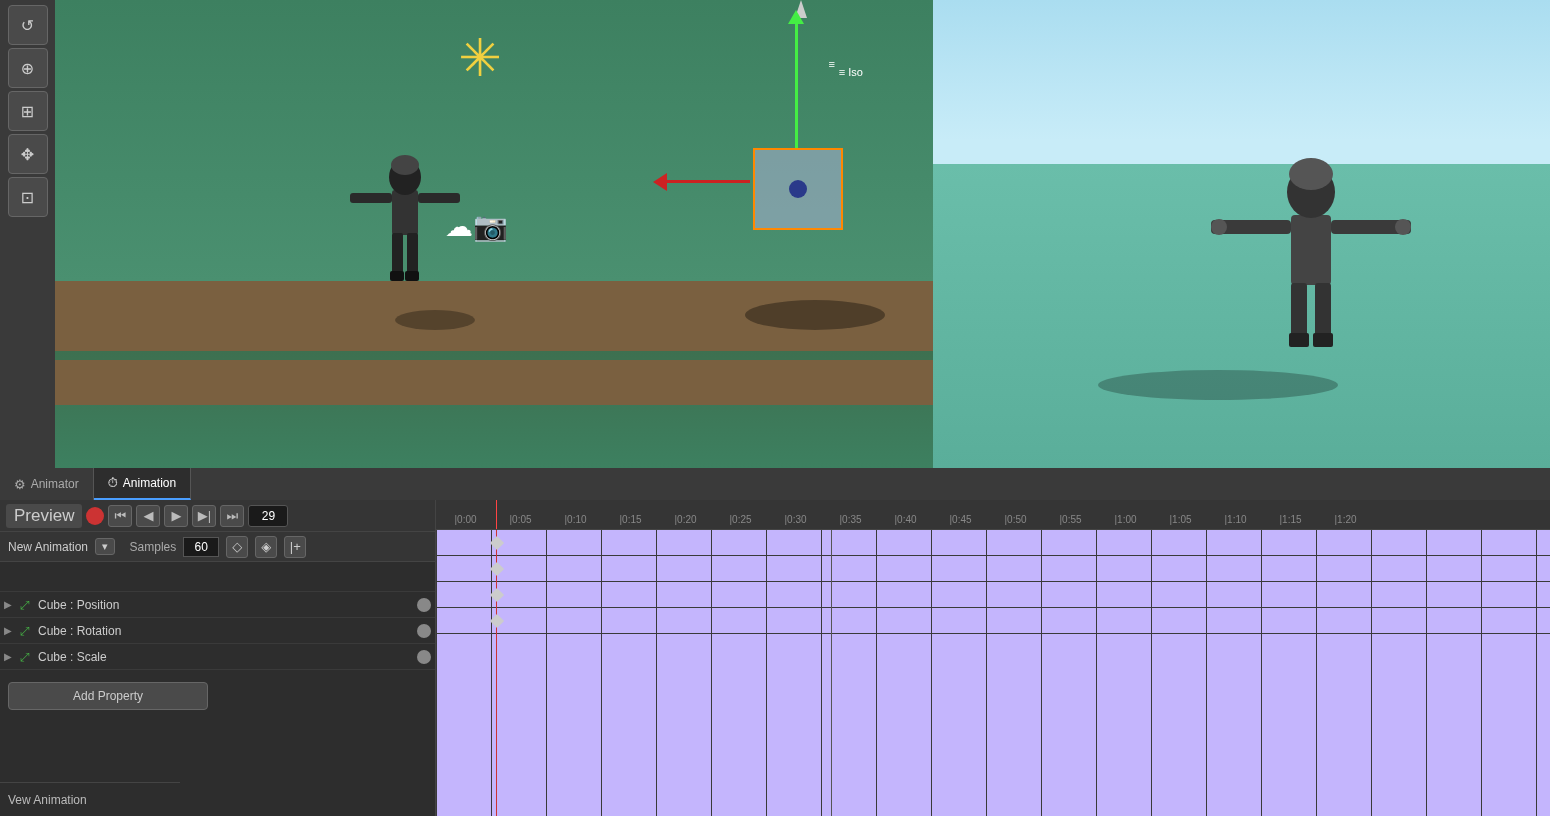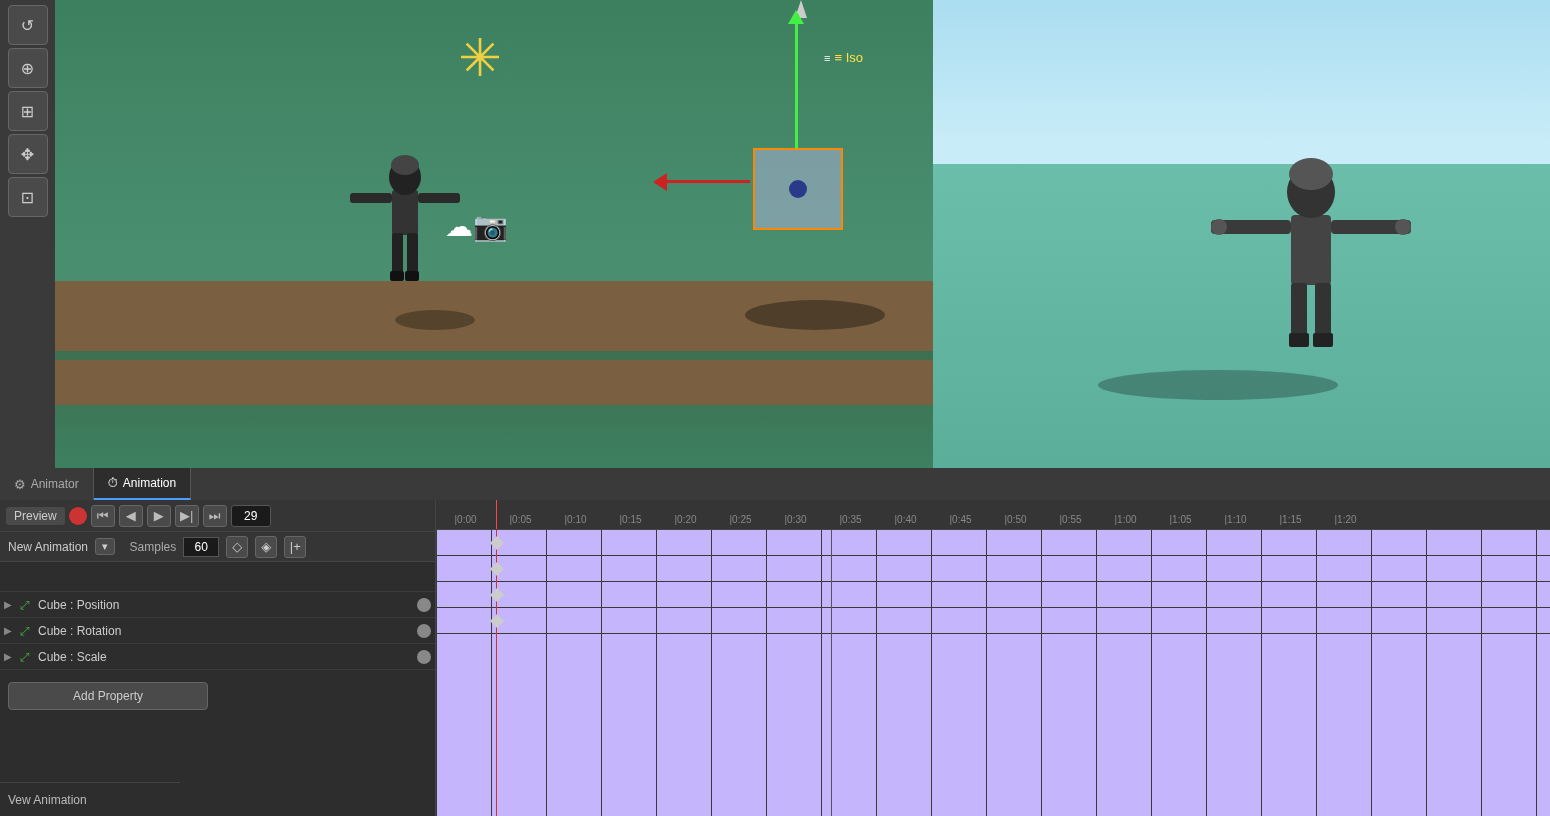--- a/index.html
+++ b/index.html
@@ -236,21 +236,21 @@
       align-items: center;
       padding: 0 6px;
       gap: 4px;
       border-bottom: 1px solid #444;
     }
 
     .preview-label {
       background: #4a4a4a;
       padding: 2px 8px;
       border-radius: 3px;
-      font-size: 12px;
+      font-size: 17px;
       color: #ccc;
     }
 
     .record-btn {
       width: 18px;
       height: 18px;
       background: #cc3333;
       border-radius: 50%;
       cursor: pointer;
     }
@@ -574,21 +574,21 @@
 
   <div id="scene-viewport" style="margin-left:55px;">
     <div class="scene-bg"></div>
 
     <div style="position:absolute;top:360px;left:0;width:100%;height:45px;background:#7a6040;"></div>
 
     <div class="sun">✳</div>
 
     <div class="scene-iso-label">
       <span style="font-size:11px;">≡</span>
-      <span style="font-size:13px;color:#fde047;">≡ Iso</span>
+      <span style="font-size:11px;color:#ffffff;margin-top:16px;">≡ Iso</span>
     </div>
 
     <div class="gizmo-cone"></div>
 
     <div class="green-arrow"></div>
     <div class="green-arrowhead"></div>
 
     <div class="red-arrow"></div>
     <div class="red-arrowhead"></div>
 

